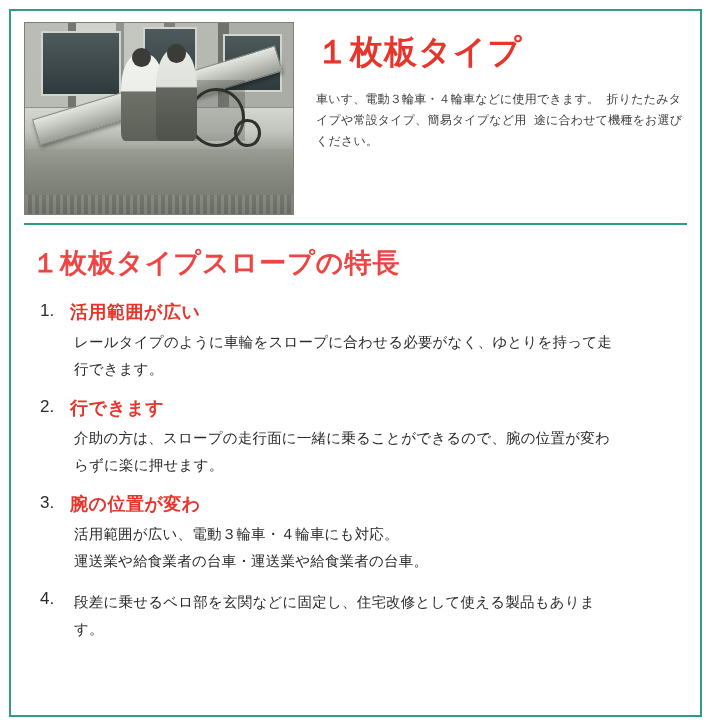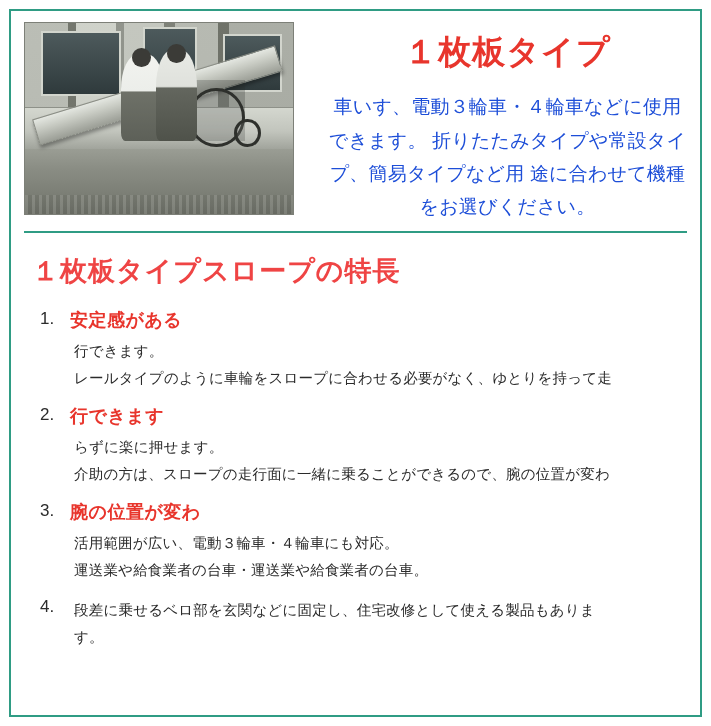--- a/index.html
+++ b/index.html
@@ -152,37 +152,37 @@
     position: absolute;
     left: 78%; top: 50%;
     width: 8%; height: 12%;
     border: 3px solid #2e302c;
     border-radius: 50%;
     background: rgba(255,255,255,0.10);
   }
 
   .top-text {
     flex: 1 1 auto;
-    padding-left: 34px;
+    padding-left: 22px;
     padding-top: 6px;
-    text-align: center;
   }
   .headline {
     color: #e8352c;
     font-size: 33px;
     font-weight: bold;
     letter-spacing: 1px;
     margin: 6px 0 20px 0;
     line-height: 1.1;
   }
   .top-paragraph {
-    color: #1d4ed8;
-    font-size: 19px;
+    color: #404040;
+    font-size: 12px;
     line-height: 1.75;
     letter-spacing: 0.2px;
+    font-family: Liberation Mono, monospace;
   }
 
   
   .features {
     padding: 14px 4px 0 6px;
   }
   .features-title {
     color: #ef4444;
     font-size: 27px;
     font-weight: bold;
@@ -265,31 +265,31 @@
           <span class="line">途に合わせて機種をお選びください。</span>
         </div>
       </div>
     </div>
 
     <div class="features">
       <div class="features-title">１枚板タイプスロープの特長</div>
 
       <ol class="feature-list">
         <li>
-          <div class="feature-head">安定感がある</div>
+          <div class="feature-head">活用範囲が広い</div>
           <div class="feature-body">
+            <span class="line">レールタイプのように車輪をスロープに合わせる必要がなく、ゆとりを持って走</span>
             <span class="line">行できます。</span>
-            <span class="line">レールタイプのように車輪をスロープに合わせる必要がなく、ゆとりを持って走</span>
           </div>
         </li>
         <li>
           <div class="feature-head">行できます</div>
           <div class="feature-body">
+            <span class="line">介助の方は、スロープの走行面に一緒に乗ることができるので、腕の位置が変わ</span>
             <span class="line">らずに楽に押せます。</span>
-            <span class="line">介助の方は、スロープの走行面に一緒に乗ることができるので、腕の位置が変わ</span>
           </div>
         </li>
         <li>
           <div class="feature-head">腕の位置が変わ</div>
           <div class="feature-body">
             <span class="line">活用範囲が広い、電動３輪車・４輪車にも対応。</span>
             <span class="line">運送業や給食業者の台車・運送業や給食業者の台車。</span>
           </div>
         </li>
         <li>

